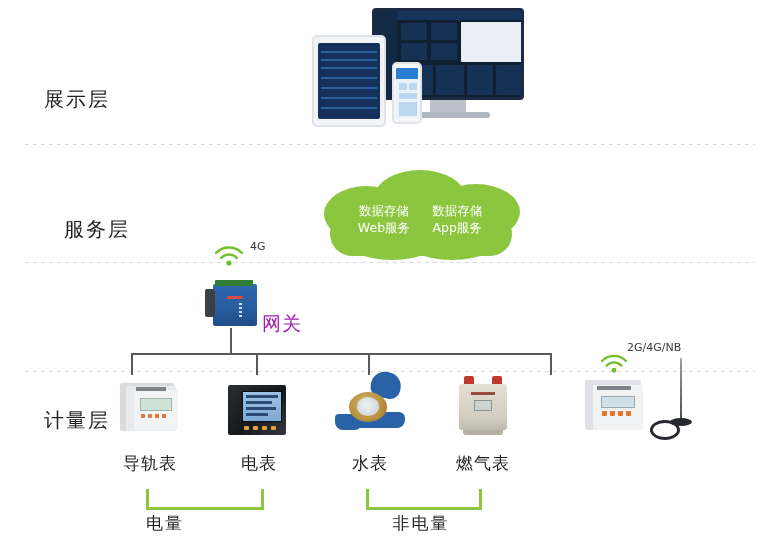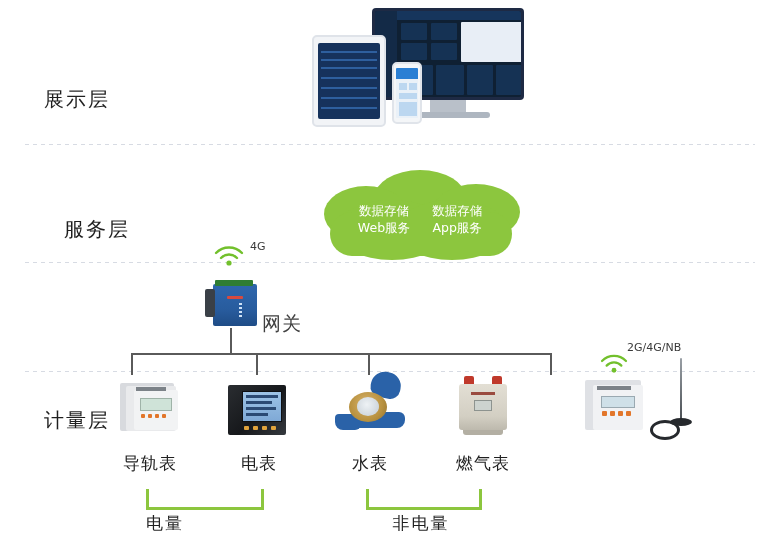--- a/index.html
+++ b/index.html
@@ -69,21 +69,21 @@
   .gw-device{position:absolute;left:205px;top:280px;width:52px;height:48px;}
   .gw-body{position:absolute;left:8px;top:4px;width:44px;height:42px;
     background:linear-gradient(180deg,#2e67ad 0%,#285c9e 60%,#1f4c86 100%);
     border-radius:2px;}
   .gw-left{position:absolute;left:0px;top:9px;width:10px;height:28px;
     background:#3a4047;border-radius:2px;}
   .gw-top{position:absolute;left:10px;top:0px;width:38px;height:6px;background:#2f7d32;border-radius:1px;}
   .gw-led{position:absolute;width:3px;height:2px;background:#cfe2f7;}
   .gw-logo{position:absolute;left:14px;top:12px;width:16px;height:3px;background:#d64a3f;border-radius:1px;}
   .gw-label{position:absolute;left:262px;top:311px;font-size:19px;letter-spacing:1px;
-    font-family:"DejaVu Sans","Liberation Sans",sans-serif;color:#404040;}
+    font-family:"DejaVu Sans","Liberation Sans",sans-serif;color:#a21caf;}
 
   
   .wifi{position:absolute;}
   .net-label{position:absolute;font-size:11px;color:#3a3a3a;white-space:nowrap;
     font-family:"DejaVu Sans","Liberation Sans",sans-serif;}
 
   
   .line{position:absolute;background:#5a5a5a;}
 
   

